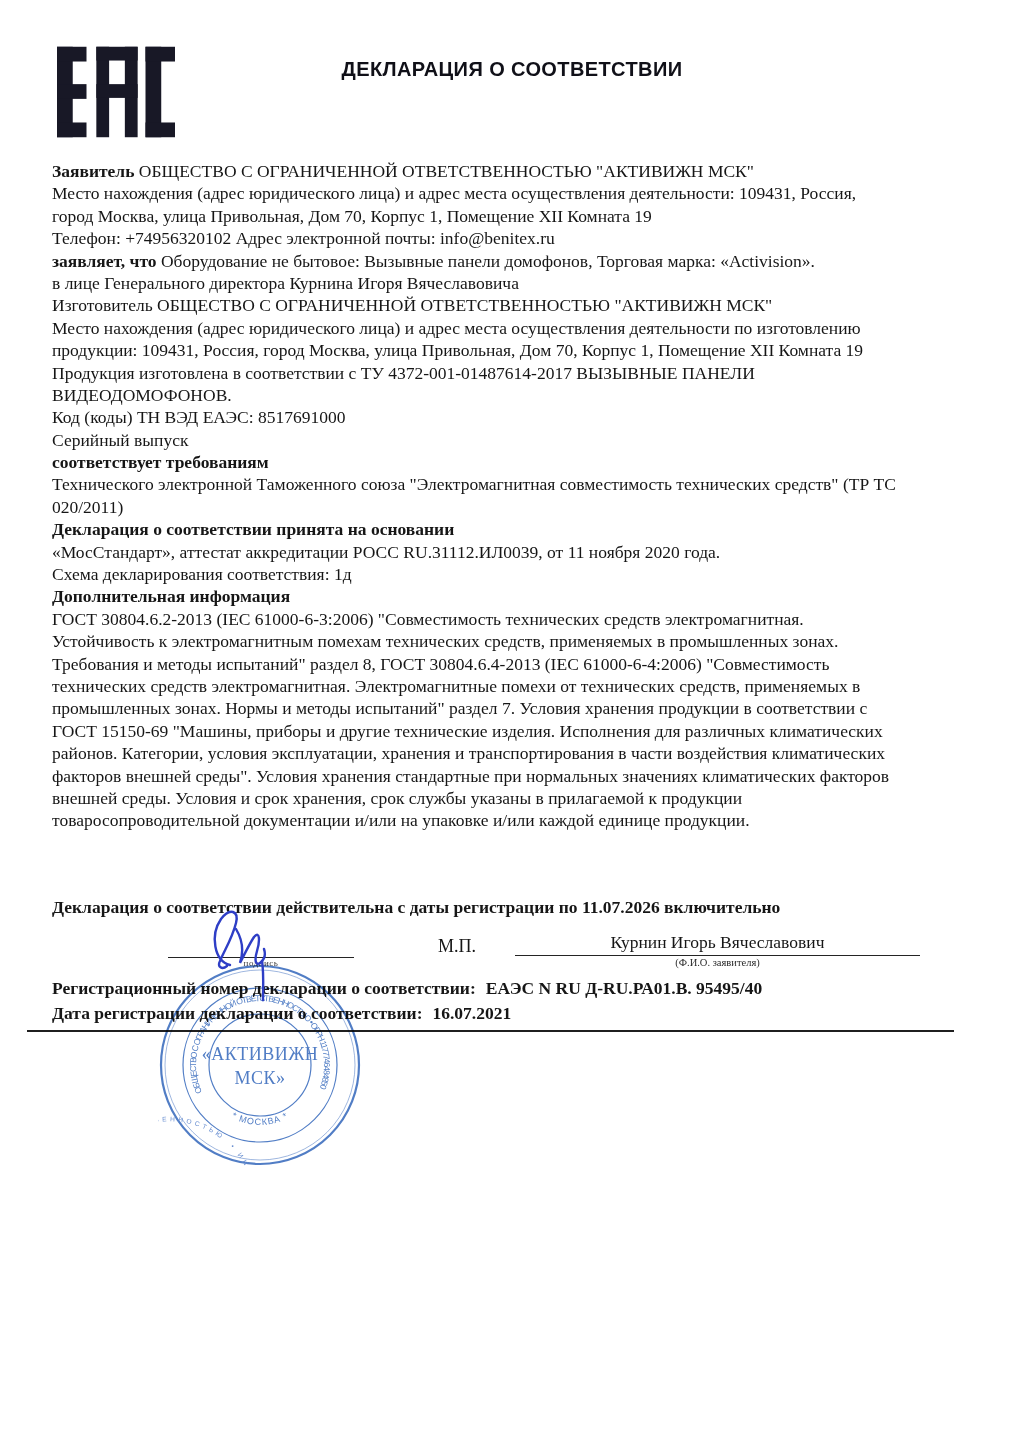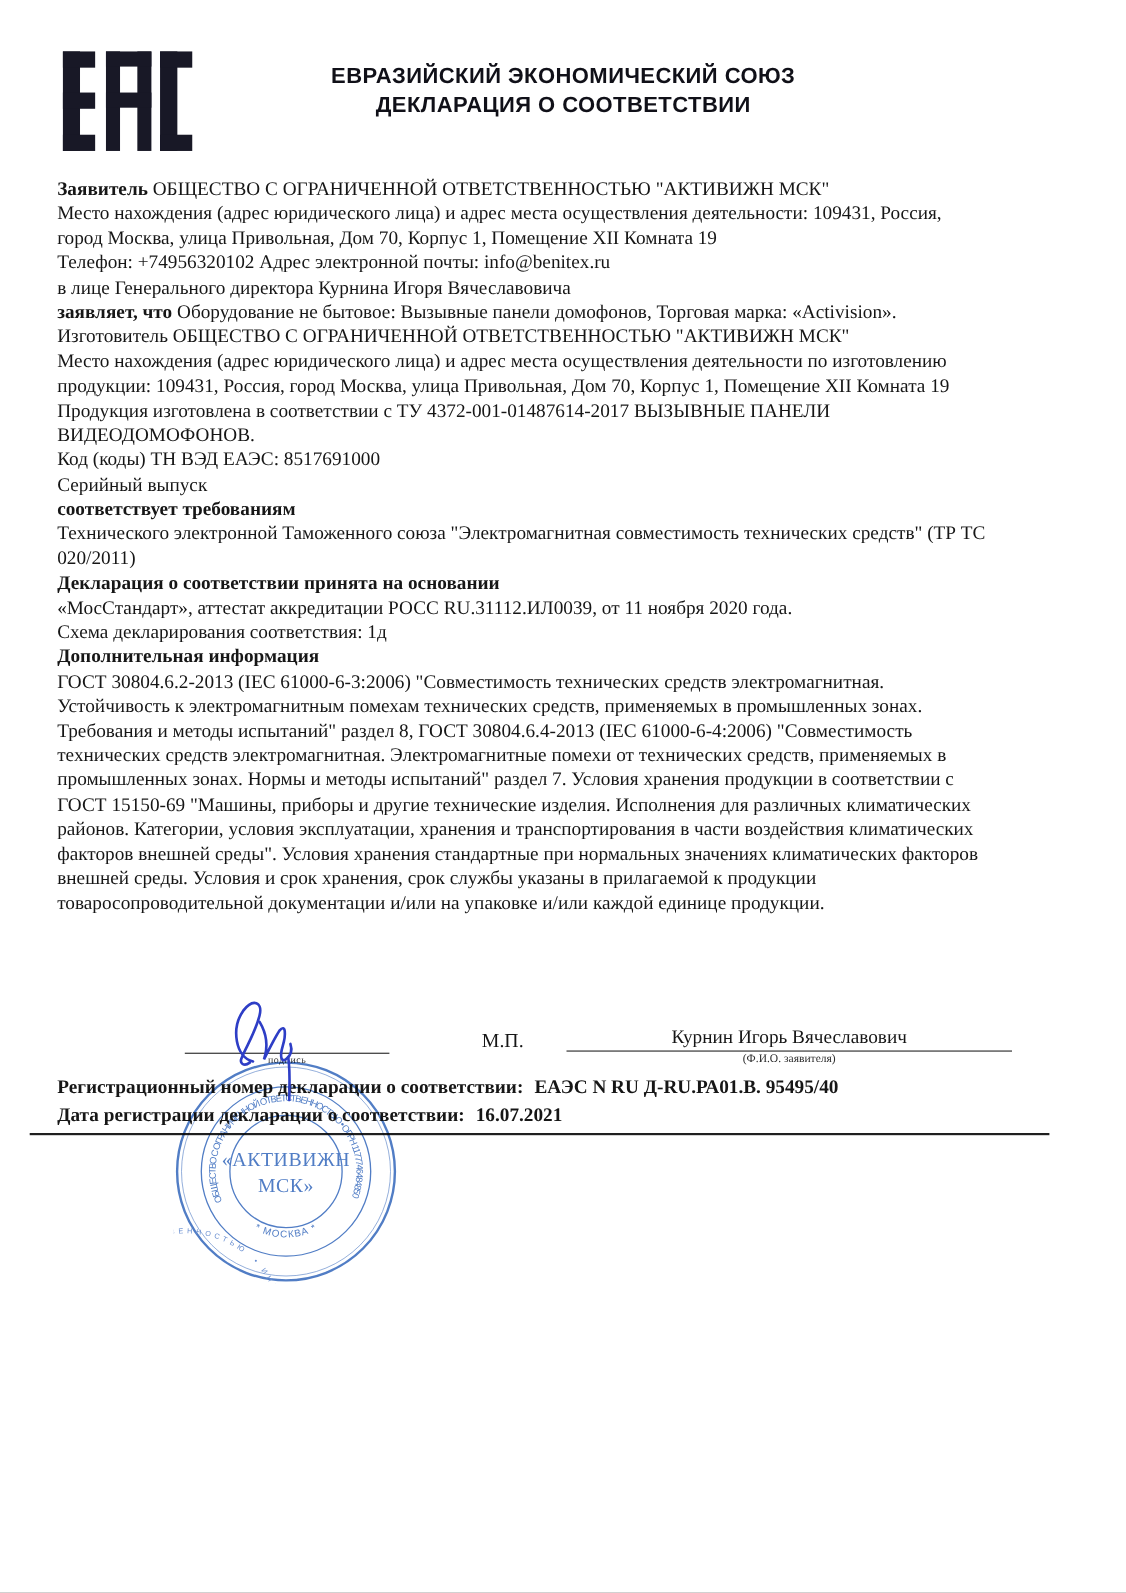--- a/index.html
+++ b/index.html
@@ -76,31 +76,30 @@
         <rect x="40" y="38" width="42" height="14"></rect>
 
         <rect x="90" y="0" width="16" height="92"></rect>
         <rect x="90" y="0" width="30" height="15"></rect>
         <rect x="90" y="77" width="30" height="15"></rect>
       </g>
     </svg>
   </div>
 
   <div class="title">
-    <div>ЕВРАЗИЙСКИЙ ЭКОНОМИЧЕСКИЙ СОЮЗ</div>
     <div>ДЕКЛАРАЦИЯ О СООТВЕТСТВИИ</div>
   </div>
 
   <div class="doc-body">
       <div class="line"><span class="b">Заявитель</span><span> ОБЩЕСТВО С ОГРАНИЧЕННОЙ ОТВЕТСТВЕННОСТЬЮ "АКТИВИЖН МСК"</span></div>
       <div class="line"><span>Место нахождения (адрес юридического лица) и адрес места осуществления деятельности: 109431, Россия,</span></div>
       <div class="line"><span>город Москва, улица Привольная, Дом 70, Корпус 1, Помещение XII Комната 19</span></div>
       <div class="line"><span>Телефон: +74956320102 Адрес электронной почты: info@benitex.ru</span></div>
+      <div class="line"><span class="b">заявляет, что</span><span> Оборудование не бытовое: Вызывные панели домофонов, Торговая марка: «Activision».</span></div>
       <div class="line"><span>в лице Генерального директора Курнина Игоря Вячеславовича</span></div>
-      <div class="line"><span class="b">заявляет, что</span><span> Оборудование не бытовое: Вызывные панели домофонов, Торговая марка: «Activision».</span></div>
       <div class="line"><span>Изготовитель ОБЩЕСТВО С ОГРАНИЧЕННОЙ ОТВЕТСТВЕННОСТЬЮ "АКТИВИЖН МСК"</span></div>
       <div class="line"><span>Место нахождения (адрес юридического лица) и адрес места осуществления деятельности по изготовлению</span></div>
       <div class="line"><span>продукции: 109431, Россия, город Москва, улица Привольная, Дом 70, Корпус 1, Помещение XII Комната 19</span></div>
       <div class="line"><span>Продукция изготовлена в соответствии с ТУ 4372-001-01487614-2017 ВЫЗЫВНЫЕ ПАНЕЛИ</span></div>
       <div class="line"><span>ВИДЕОДОМОФОНОВ.</span></div>
       <div class="line"><span>Код (коды) ТН ВЭД ЕАЭС: 8517691000</span></div>
       <div class="line"><span>Серийный выпуск</span></div>
       <div class="line"><span class="b">соответствует требованиям</span></div>
       <div class="line"><span>Технического электронной Таможенного союза "Электромагнитная совместимость технических средств" (ТР ТС</span></div>
       <div class="line"><span>020/2011)</span></div>
@@ -113,20 +112,21 @@
       <div class="line"><span>Требования и методы испытаний" раздел 8, ГОСТ 30804.6.4-2013 (IEC 61000-6-4:2006) "Совместимость</span></div>
       <div class="line"><span>технических средств электромагнитная. Электромагнитные помехи от технических средств, применяемых в</span></div>
       <div class="line"><span>промышленных зонах. Нормы и методы испытаний" раздел 7. Условия хранения продукции в соответствии с</span></div>
       <div class="line"><span>ГОСТ 15150-69 "Машины, приборы и другие технические изделия. Исполнения для различных климатических</span></div>
       <div class="line"><span>районов. Категории, условия эксплуатации, хранения и транспортирования в части воздействия климатических</span></div>
       <div class="line"><span>факторов внешней среды". Условия хранения стандартные при нормальных значениях климатических факторов</span></div>
       <div class="line"><span>внешней среды. Условия и срок хранения, срок службы указаны в прилагаемой к продукции</span></div>
       <div class="line"><span>товаросопроводительной документации и/или на упаковке и/или каждой единице продукции.</span></div>
     </div>
 
+  <div class="validity">Декларация о соответствии действительна с даты регистрации по 11.07.2026 включительно</div>
 
   <svg class="signature-svg" width="80" height="100" viewBox="0 0 80 100">
     <g fill="none" stroke="#2e3ec6" stroke-width="2.4" stroke-linecap="round">
       <path d="M30,60 C14,56 10,30 21,14 C30,2 39,6 36,18 C32,34 24,46 20,56 C17,62 22,65 27,61"></path>
       <path d="M36,24 C42,34 44,46 40,58 C46,46 50,38 54,32 C60,25 60,36 57,46 C54,56 56,61 60,58 C64,55 66,50 64,44"></path>
       <path d="M62,56 C64,68 63,84 63,95"></path>
     </g>
   </svg>
 
   <div class="sig-left">

